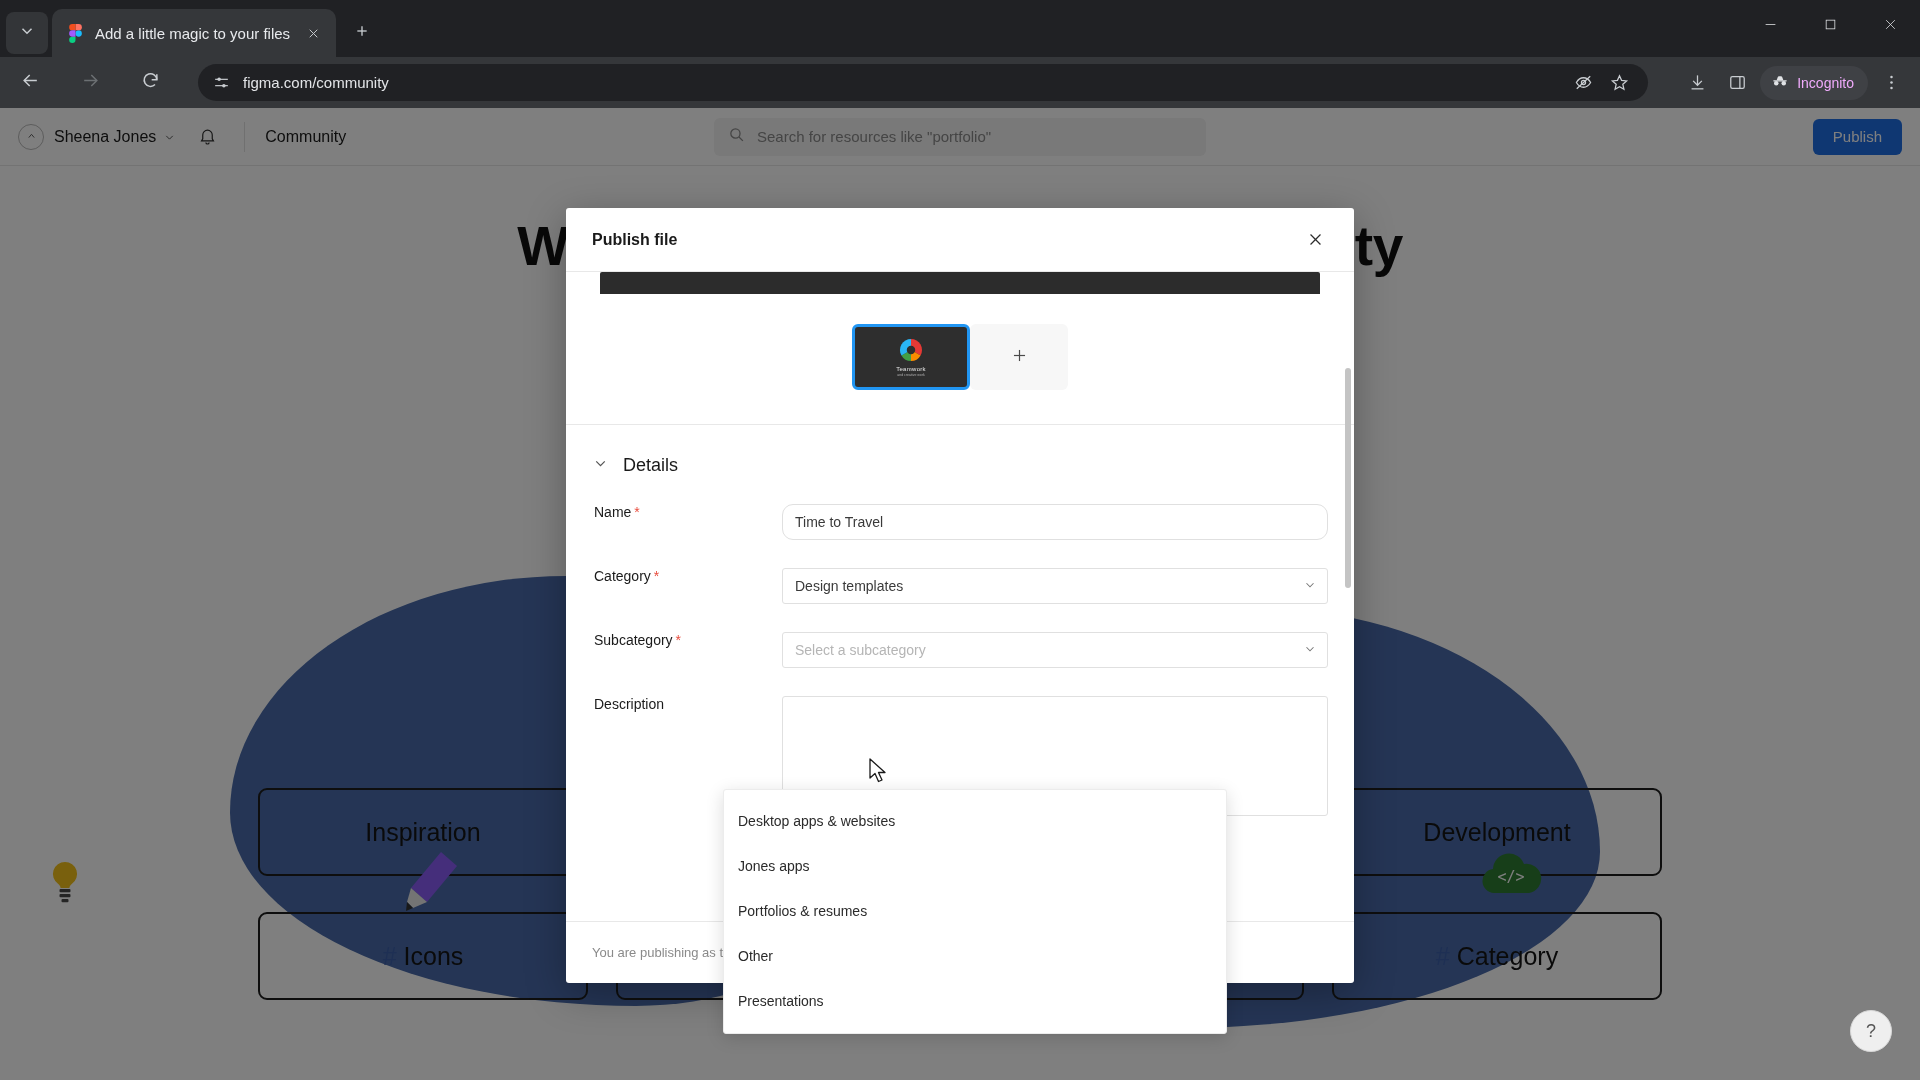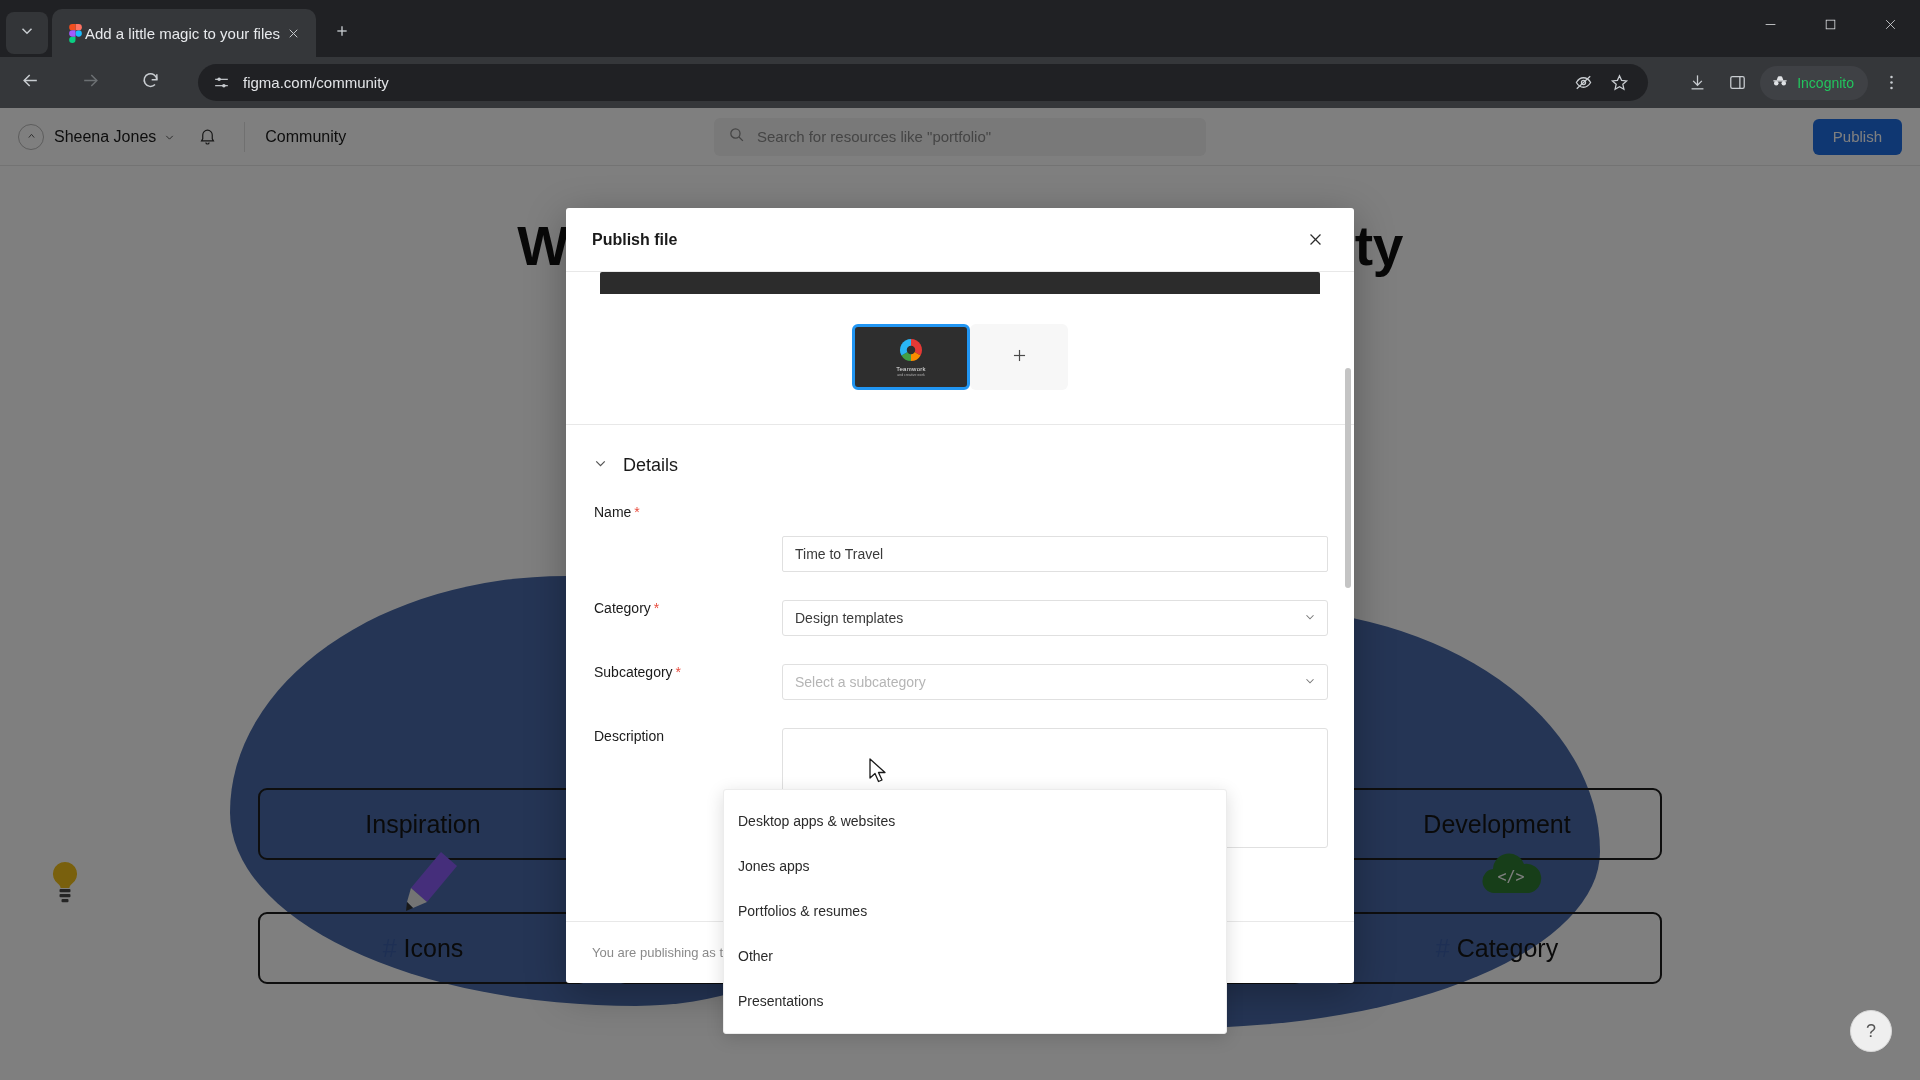--- a/index.html
+++ b/index.html
@@ -22,21 +22,21 @@
     border-radius: 8px; background: #333538;
     display: flex; align-items: center; justify-content: center;
     cursor: pointer; flex: none;
   }
   .tab-list-btn svg { width: 18px; height: 18px; fill: none; stroke: #c8ccd0; stroke-width: 2; }
 
   .tab {
     height: 48px; min-width: 240px; max-width: 320px;
     background: #35373a; border-radius: 10px 10px 0 0;
     display: flex; align-items: center; padding: 0 10px 0 14px;
-    flex: none; position: relative;
+    gap: 10px; flex: none; position: relative;
   }
   .tab-favicon { width: 19px; height: 19px; flex: none; position: relative; }
   .tab-title {
     font-size: 15px; color: #e8eaed; white-space: nowrap;
     overflow: hidden; text-overflow: ellipsis; flex: 1;
   }
   .tab-close {
     width: 26px; height: 26px; border-radius: 50%; flex: none;
     display: flex; align-items: center; justify-content: center; cursor: pointer;
   }
@@ -89,21 +89,21 @@
     width: 38px; height: 38px; border-radius: 50%;
     display: flex; align-items: center; justify-content: center; cursor: pointer;
   }
   .tb-btn svg { width: 19px; height: 19px; fill: none; stroke: #c9cdd1; stroke-width: 1.6; }
   .incognito-pill {
     height: 34px; border-radius: 17px; background: #3f4145;
     display: flex; align-items: center; gap: 8px; padding: 0 14px 0 11px;
     cursor: pointer; margin: 0 2px;
   }
   .incognito-pill svg { width: 18px; height: 18px; fill: #e0e2e5; }
-  .incognito-label { font-size: 14px; color: #22c55e; white-space: nowrap; }
+  .incognito-label { font-size: 14px; color: #f0abfc; white-space: nowrap; }
 
   
   .page {
     position: absolute; top: 108px; left: 0; width: 1920px; height: 972px;
     background: #ffffff; overflow: hidden;
   }
   .page-dim {
     position: absolute; inset: 0; background: rgba(0,0,0,0.5); z-index: 50;
   }
 
@@ -151,21 +151,21 @@
     left: 230px; top: 468px; width: 700px; height: 430px;
     border-radius: 48% 52% 42% 58% / 55% 45% 55% 45%;
   }
   .blob2 {
     left: 880px; top: 500px; width: 720px; height: 420px;
     border-radius: 52% 48% 58% 42% / 48% 58% 42% 52%;
   }
 
   .card-row { position: absolute; width: 1920px; z-index: 3; display: flex; justify-content: center; gap: 28px; }
   .card {
-    width: 330px; height: 72px; border: 2px solid #1d1d1d; border-radius: 9px;
+    width: 330px; height: 88px; border: 2px solid #1d1d1d; border-radius: 9px;
     background: rgba(255,255,255,0.0);
     display: flex; align-items: center; justify-content: center;
     font-size: 25px; color: #141414; backdrop-filter: none;
   }
   .card .hashtag { color: #3c5fa8; margin-right: 7px; }
   .row1 { top: 680px; }
   .row2 { top: 804px; }
 
   .deco { position: absolute; z-index: 4; }
   .bulb { left: 48px; top: 752px; }
@@ -229,23 +229,23 @@
     display: flex; align-items: center; gap: 14px; padding: 30px 26px 0 26px; cursor: pointer;
   }
   .details-chev svg { width: 17px; height: 17px; stroke: #555; fill: none; stroke-width: 1.8; }
   .details-title { font-size: 18px; color: #1a1a1a; }
 
   .form { padding: 28px 26px 0 26px; }
   .frow { display: flex; align-items: flex-start; margin-bottom: 28px; position: relative; }
   .flabel { width: 190px; flex: none; font-size: 14px; color: #1a1a1a; padding-left: 2px; }
   .req { color: #e84c3d; margin-left: 3px; }
   .finput {
-    flex: 1; height: 36px; border: 1px solid #e0e0e0; border-radius: 2px;
+    flex: 1; height: 36px; border: 1px solid #e0e0e0; border-radius: 11px;
     display: flex; align-items: center; padding: 0 12px; background: #fff;
-    font-size: 14px; color: #3a3a3a; margin-top: 32px;
+    font-size: 14px; color: #3a3a3a;
   }
   .fselect {
     flex: 1; height: 36px; border: 1px solid #e0e0e0; border-radius: 3px;
     display: flex; align-items: center; padding: 0 10px 0 12px; background: #fff;
     font-size: 14px; color: #3a3a3a; cursor: pointer; justify-content: space-between;
   }
   .fselect.placeholder > span:first-child { color: #b5b5b5; }
   .fselect svg { width: 14px; height: 14px; stroke: #777; fill: none; stroke-width: 1.8; flex: none; }
 
   .desc-row { align-items: flex-start; }

